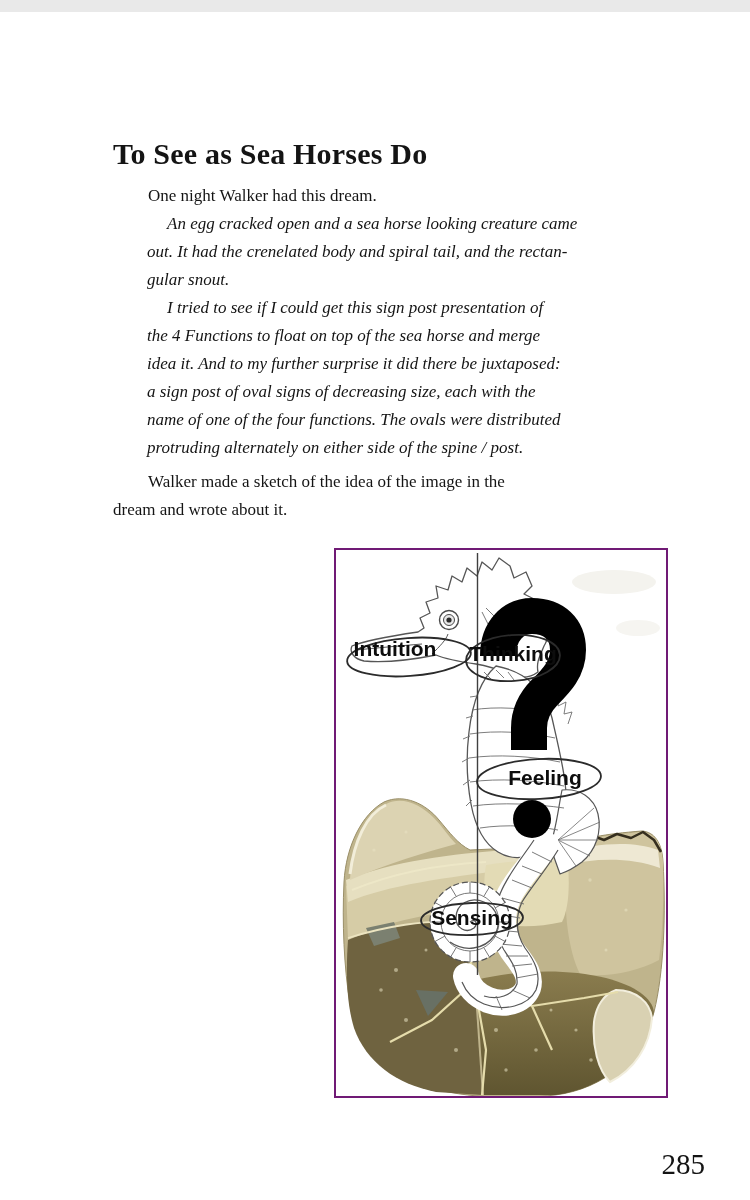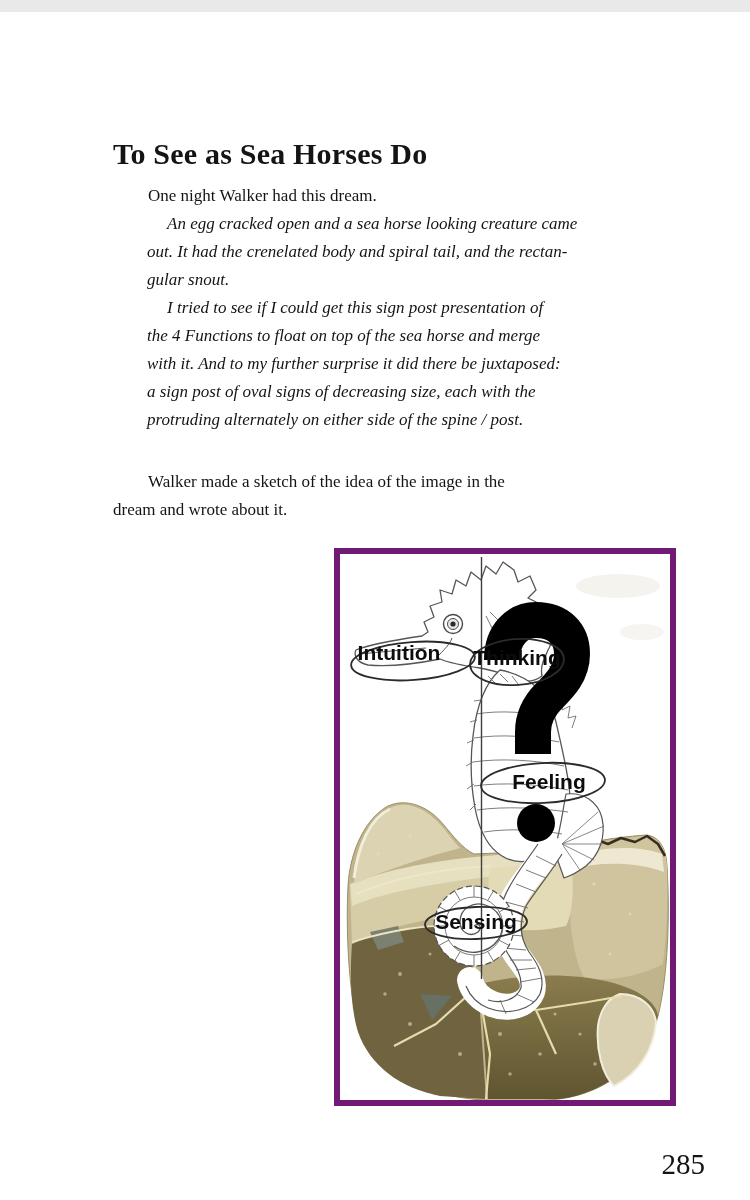--- a/index.html
+++ b/index.html
@@ -8,21 +8,21 @@
   .title{position:absolute;left:113px;top:105px;font-size:30px;font-weight:bold;
          letter-spacing:.2px;white-space:nowrap;}
   .tblock{position:absolute;left:113px;white-space:nowrap;font-size:17px;line-height:28px;}
   .p-intro{top:170px;}
   .p-dream1{top:198px;margin-left:34px;font-style:italic;}
   .p-dream2{top:282px;margin-left:34px;font-style:italic;}
   .p-closing{top:456px;}
   .fl{padding-left:20px;}
   .fl2{padding-left:35px;}
   .figure{position:absolute;left:334px;top:536px;width:330px;height:546px;
-          border:6px solid #701a75;background:#ffffff;}
+          border:2px solid #701a75;background:#ffffff;}
   .figure svg{display:block;}
   .fig-label{font-family:"Liberation Sans",sans-serif;font-weight:bold;font-size:21px;fill:#0d0d0d;}
   .pagenum{position:absolute;left:650px;top:1136px;width:55px;text-align:right;font-size:29px;}
 </style>
 </head>
 <body>
 
 <div class="page">
 
   <h1 class="title">To See as Sea Horses Do</h1>
@@ -33,22 +33,23 @@
 
   <div class="tblock p-dream1">
     <div class="fl">An egg cracked open and a sea horse looking creature came</div>
     <div>out. It had the crenelated body and spiral tail, and the rectan-</div>
     <div>gular snout.</div>
   </div>
 
   <div class="tblock p-dream2">
     <div class="fl">I tried to see if I could get this sign post presentation of</div>
     <div>the 4 Functions to float on top of the sea horse and merge</div>
-    <div>with it. And to my further surprise it did there be juxtaposed:</div>
+    <div>idea it. And to my further surprise it did there be juxtaposed:</div>
     <div>a sign post of oval signs of decreasing size, each with the</div>
+    <div>name of one of the four functions. The ovals were distributed</div>
     <div>protruding alternately on either side of the spine / post.</div>
   </div>
 
   <div class="tblock p-closing">
     <div class="fl2">Walker made a sketch of the idea of the image in the</div>
     <div>dream  and wrote about it.</div>
   </div>
 
   <div class="figure">
     <svg width="330" height="546" viewBox="0 0 330 546">

